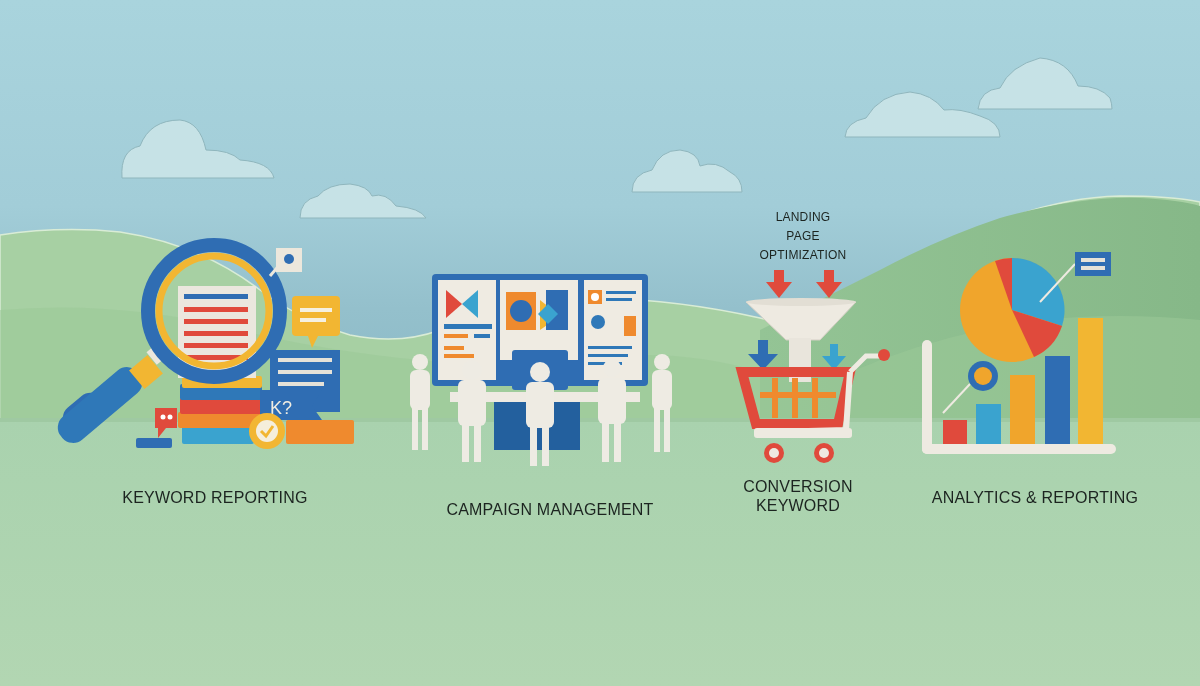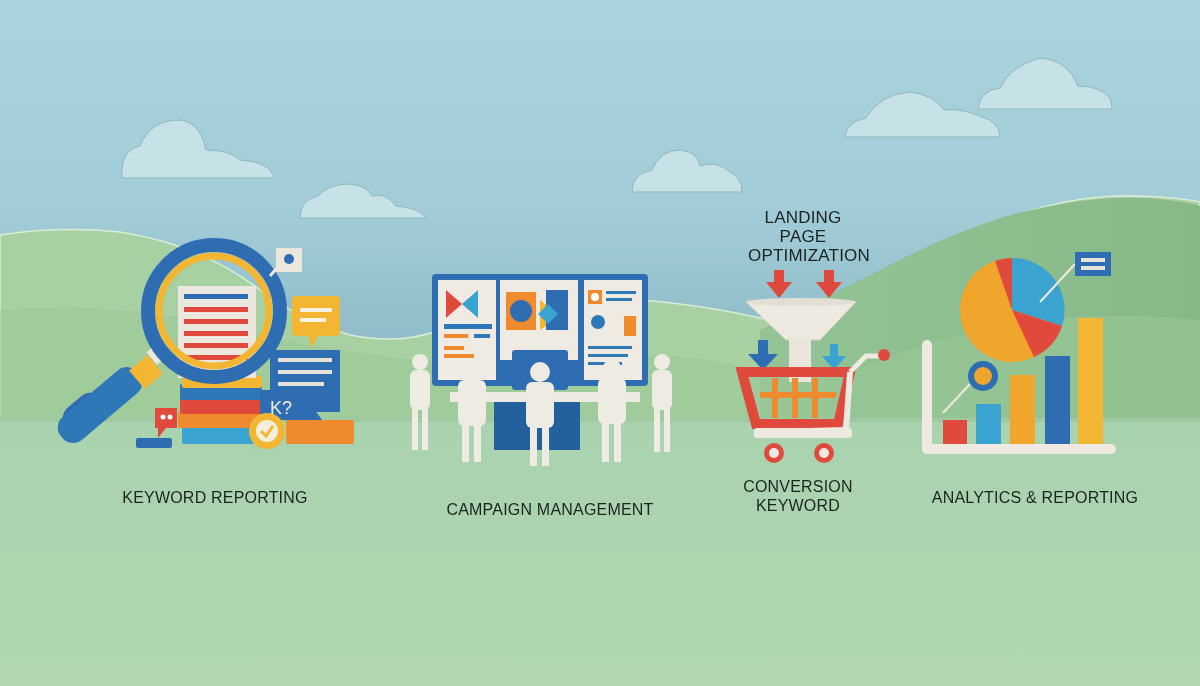--- a/index.html
+++ b/index.html
@@ -1,21 +1,21 @@
 <!DOCTYPE html>
 <html><head>
 <meta charset="utf-8">
 <style>
   html, body { margin: 0; padding: 0; }
   body { width: 1200px; height: 686px; overflow: hidden; font-family: "Liberation Sans", "DejaVu Sans", sans-serif; }
   .scene { position: relative; width: 1200px; height: 686px; overflow: hidden;
     background: linear-gradient(180deg, #a9d4dd 0%, #a2cdd8 30%, #94c0cc 45%, #8bb9c6 60%); }
   .layer { position: absolute; left: 0; top: 0; }
   .label { position: absolute; color: #1c2420; font-size: 16px; letter-spacing: 0.2px; text-align: center; line-height: 19px; white-space: nowrap; }
-  .label.top { font-size: 17px; }
+  .label.top { font-size: 12px; }
 </style>
 </head>
 <body>
 
 <div class="scene">
 
   <svg class="layer" width="1200" height="686" viewBox="0 0 1200 686">
     <defs>
       <linearGradient id="ground" x1="0" y1="0" x2="0" y2="1">
         <stop offset="0" stop-color="#a9d2ae"></stop>

